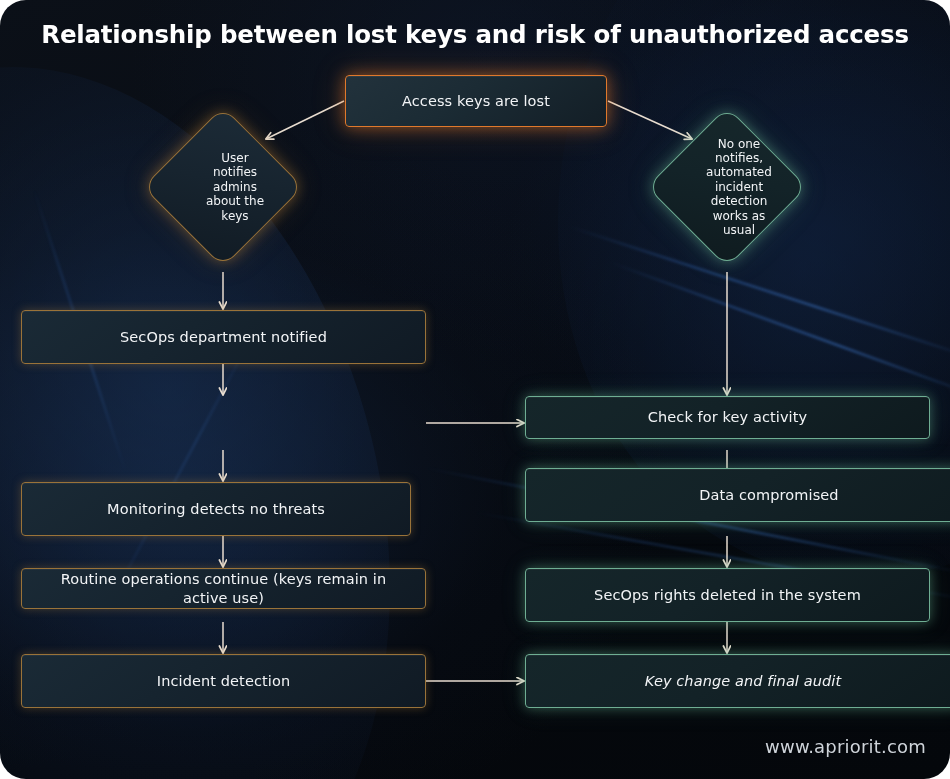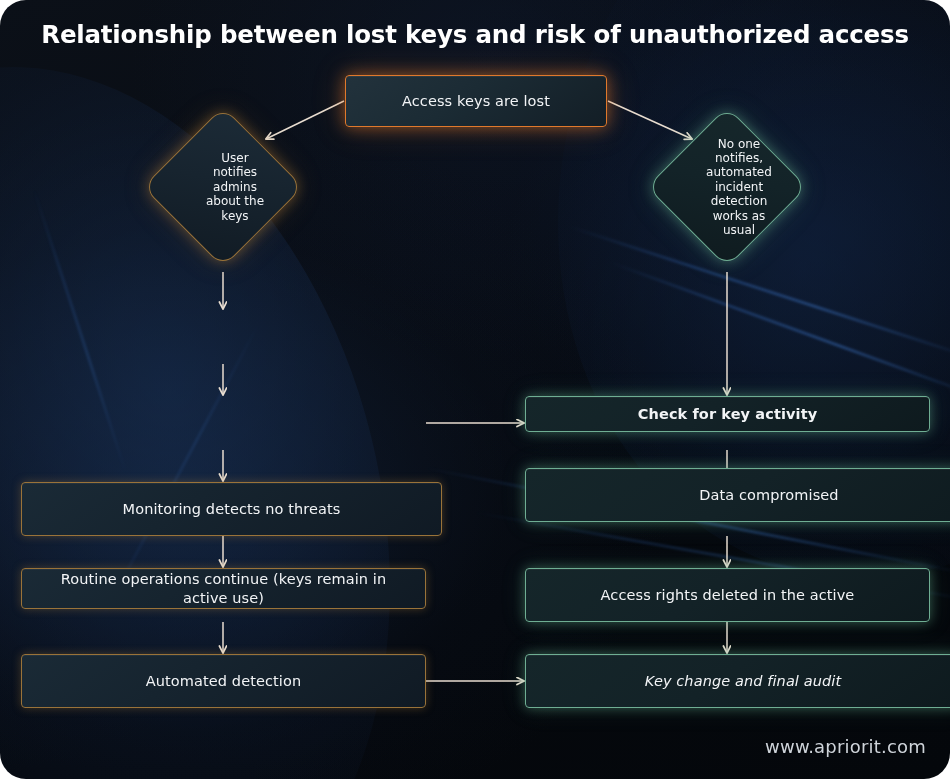--- a/index.html
+++ b/index.html
@@ -217,31 +217,32 @@
   <div class="diamond-wrap" style="left:166px; top:130px; width:114px; height:114px;">
     <div class="diamond-shape accent-gold"></div>
     <div class="diamond-label">User notifies admins about the keys</div>
   </div>
 
   <div class="diamond-wrap" style="left:670px; top:130px; width:114px; height:114px;">
     <div class="diamond-shape accent-green"></div>
     <div class="diamond-label">No one notifies, automated incident detection works as usual</div>
   </div>
 
-
-
-  <div class="node rect accent-gold" style="left:21px; top:482px; width:421px; height:54px;">Monitoring detects no threats</div>
+  <div class="node rect accent-gold" style="left:21px; top:310px; width:405px; height:54px;">SecOps department notified</div>
+
+
+  <div class="node rect accent-gold" style="left:21px; top:482px; width:390px; height:54px;">Monitoring detects no threats</div>
 
   <div class="node rect accent-gold" style="left:21px; top:568px; width:405px; height:41px;">Routine operations continue (keys remain in active use)</div>
 
-  <div class="node rect accent-gold" style="left:21px; top:654px; width:405px; height:54px;">Automated detection</div>
-
-  <div class="node rect accent-green" style="left:525px; top:396px; width:405px; height:36px;font-weight:bold;">Check for key activity</div>
+  <div class="node rect accent-gold" style="left:21px; top:654px; width:405px; height:54px;">Incident detection</div>
+
+  <div class="node rect accent-green" style="left:525px; top:396px; width:405px; height:43px;">Check for key activity</div>
 
   <div class="node rect accent-green" style="left:525px; top:468px; width:488px; height:54px;">Data compromised</div>
 
-  <div class="node rect accent-green" style="left:525px; top:568px; width:405px; height:54px;">Access rights deleted in the active</div>
+  <div class="node rect accent-green" style="left:525px; top:568px; width:405px; height:54px;">SecOps rights deleted in the system</div>
 
   <div class="node rect accent-green" style="left:525px; top:654px; width:436px; height:54px;font-style:italic;">Key change and final audit</div>
 
   <div id="watermark">www.apriorit.com</div>
 
 </div>
 
 </body></html>

